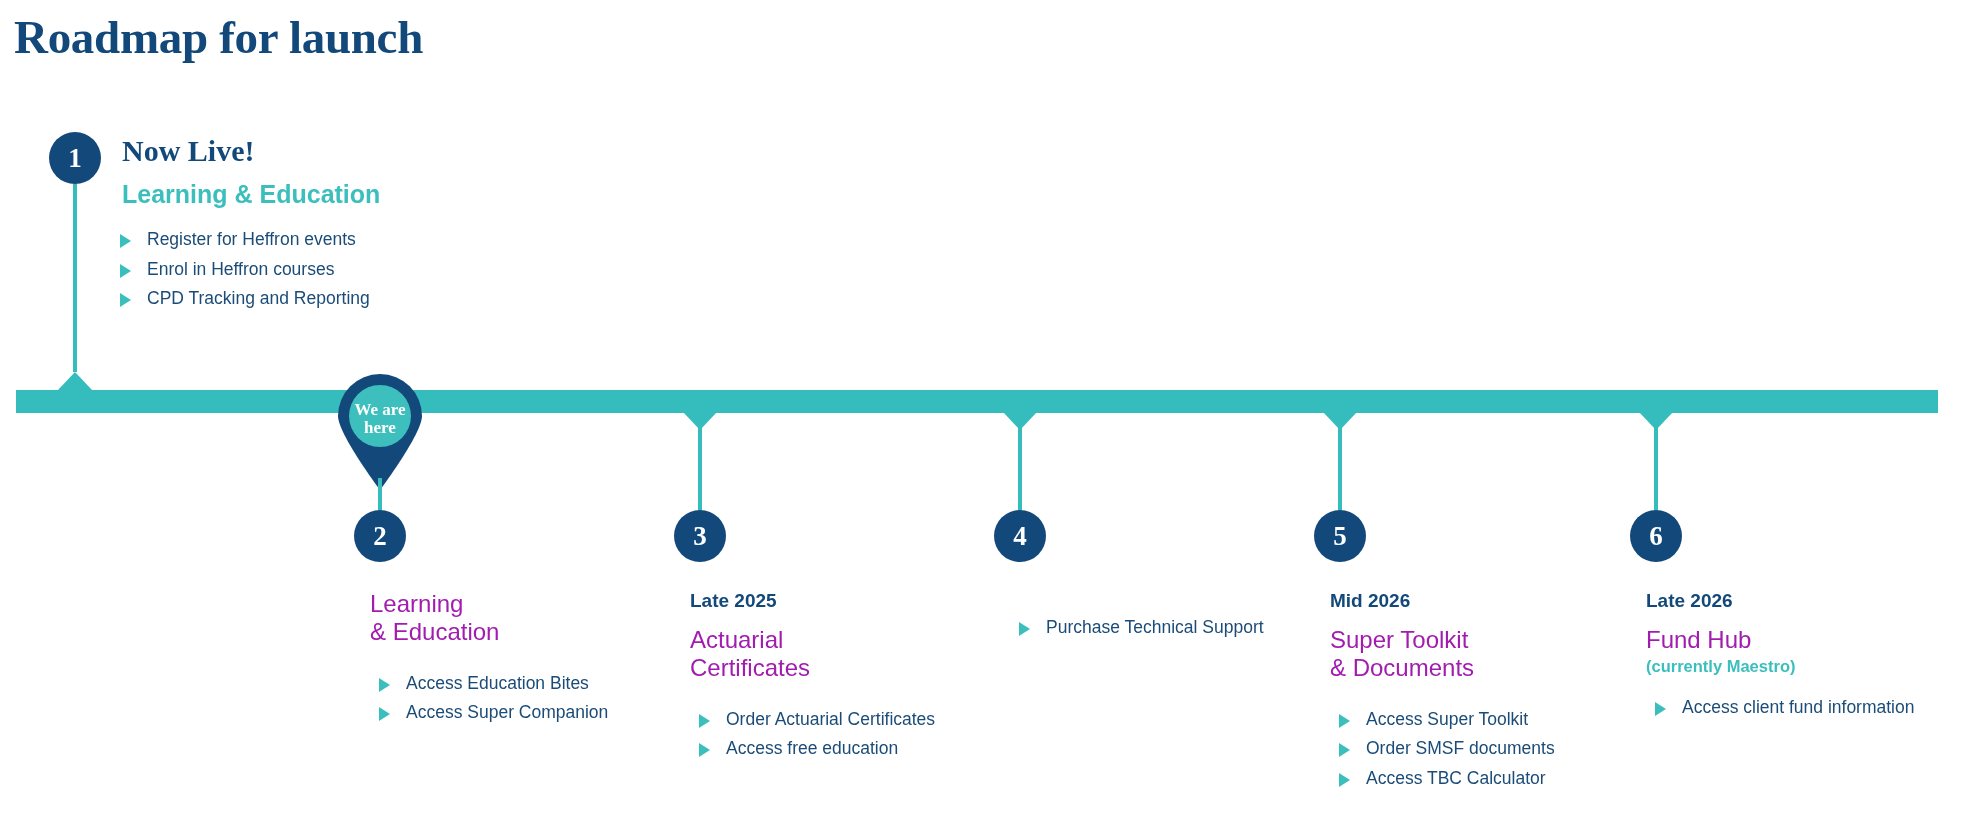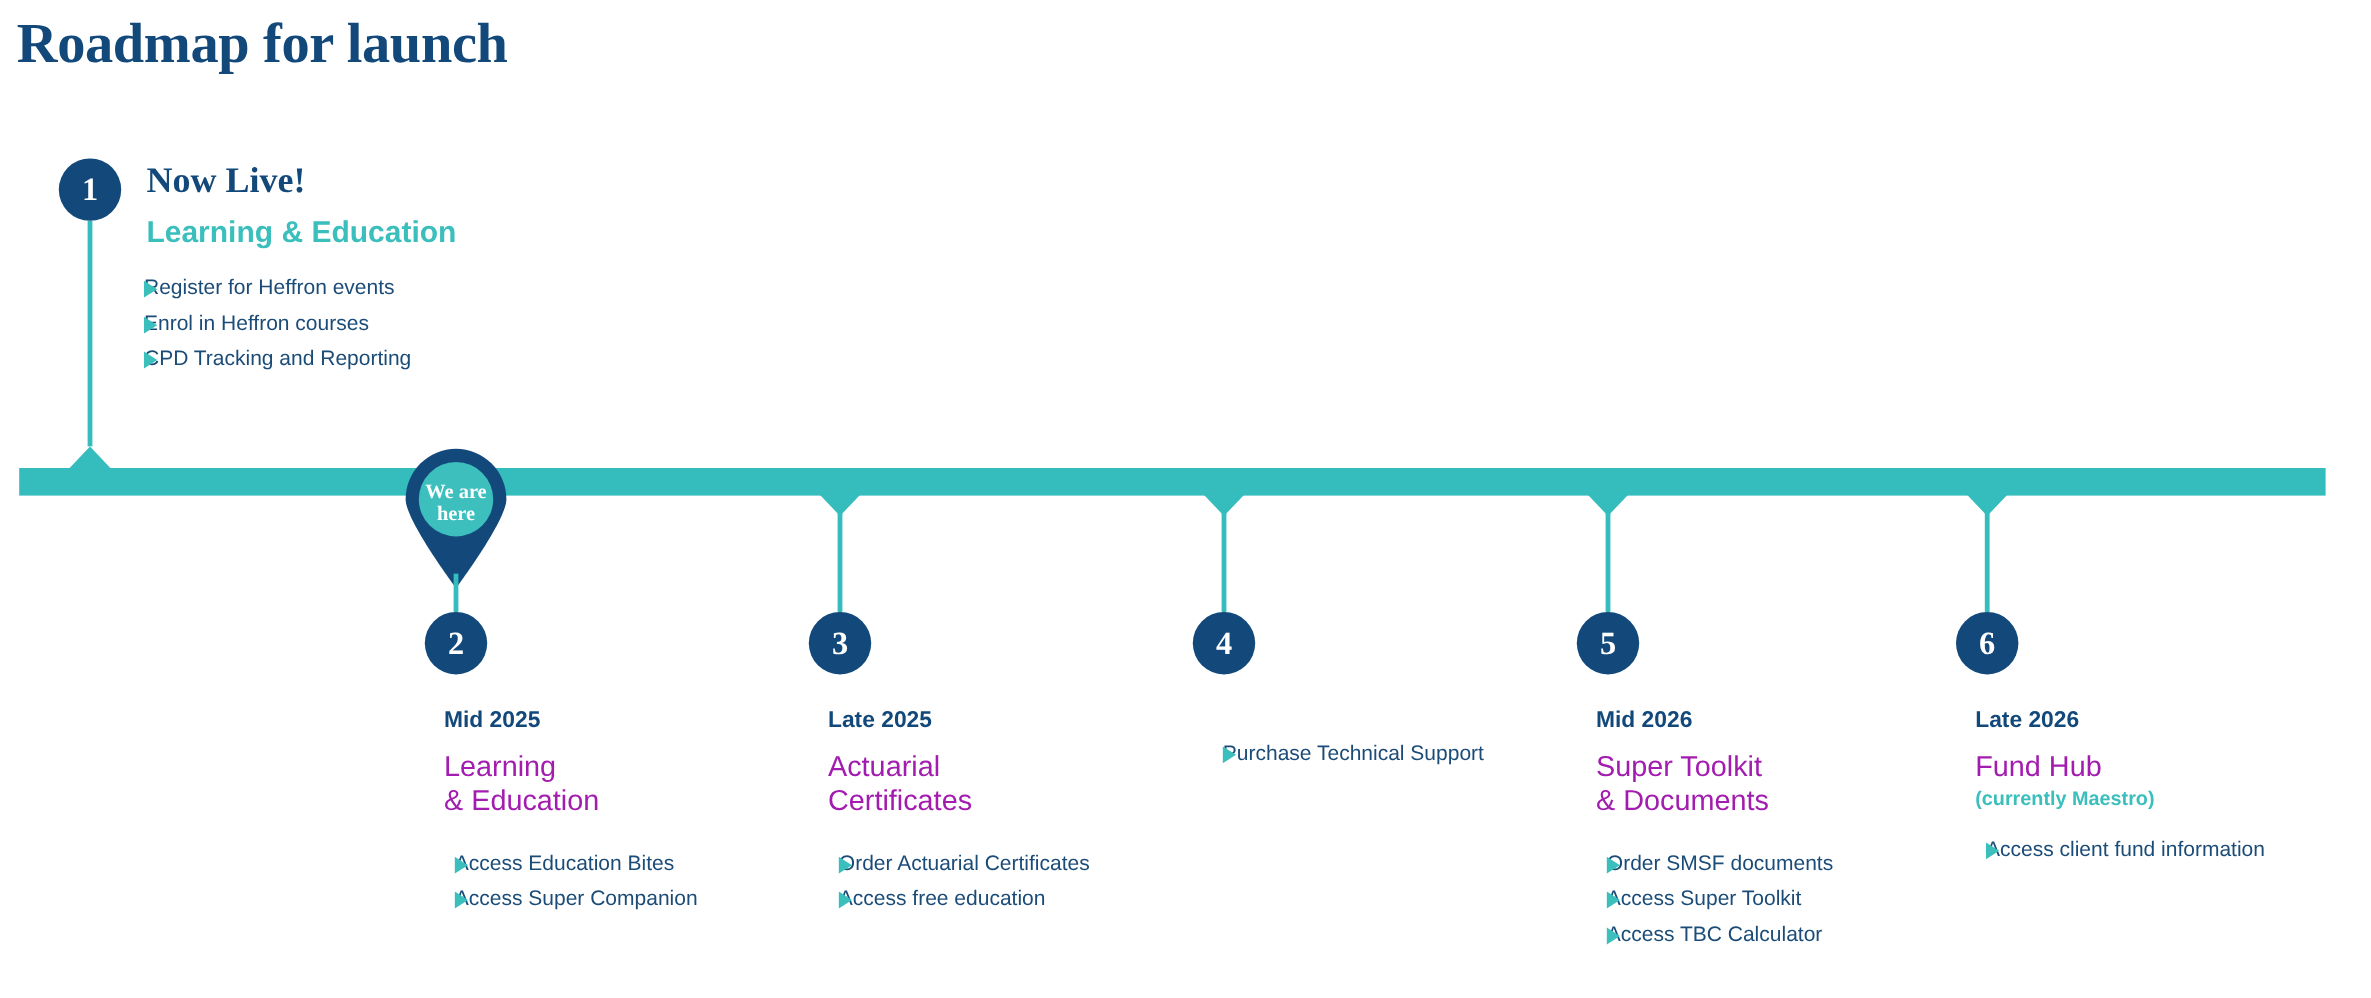--- a/index.html
+++ b/index.html
@@ -109,20 +109,21 @@
   }
 
   
   .bullets {
     list-style: none;
     margin: 0;
     padding: 0;
   }
   .bullets li {
     position: relative;
+    padding-left: 27px;
     margin-bottom: 6px;
     font-size: 17.5px;
     line-height: 1.35;
     color: #1b4c78;
     white-space: nowrap;
   }
   .bullets li .bullet-arrow {
     position: absolute;
     left: 0;
     top: 6px;
@@ -248,21 +249,20 @@
   <div class="tri-down" style="left:1656px; top:412px;"></div>
   <div class="stem" style="left:1656px; top:412px; height:98px;"></div>
 
   <div class="num-circle" style="left:380px; top:510px;">2</div>
   <div class="num-circle" style="left:700px; top:510px;">3</div>
   <div class="num-circle" style="left:1020px; top:510px;">4</div>
   <div class="num-circle" style="left:1340px; top:510px;">5</div>
   <div class="num-circle" style="left:1656px; top:510px;">6</div>
 
   <div class="col" style="left:370px;">
-    <p class="col-period">Mid 2025</p>
     <p class="col-heading">Learning
 &amp; Education</p>
     <ul class="bullets col-bullets">
       <li>
         <span class="bullet-arrow"></span>
         <span>Access Education Bites</span>
       </li>
       <li>
         <span class="bullet-arrow"></span>
         <span>Access Super Companion</span>
@@ -295,25 +295,25 @@
     </ul>
   </div>
 
   <div class="col" style="left:1330px;">
     <p class="col-period">Mid 2026</p>
     <p class="col-heading">Super Toolkit
 &amp; Documents</p>
     <ul class="bullets col-bullets">
       <li>
         <span class="bullet-arrow"></span>
+        <span>Access Super Toolkit</span>
+      </li>
+      <li>
+        <span class="bullet-arrow"></span>
         <span>Order SMSF documents</span>
-      </li>
-      <li>
-        <span class="bullet-arrow"></span>
-        <span>Access Super Toolkit</span>
       </li>
       <li>
         <span class="bullet-arrow"></span>
         <span>Access TBC Calculator</span>
       </li>
     </ul>
   </div>
 
   <div class="col" style="left:1646px;">
     <p class="col-period">Late 2026</p>

